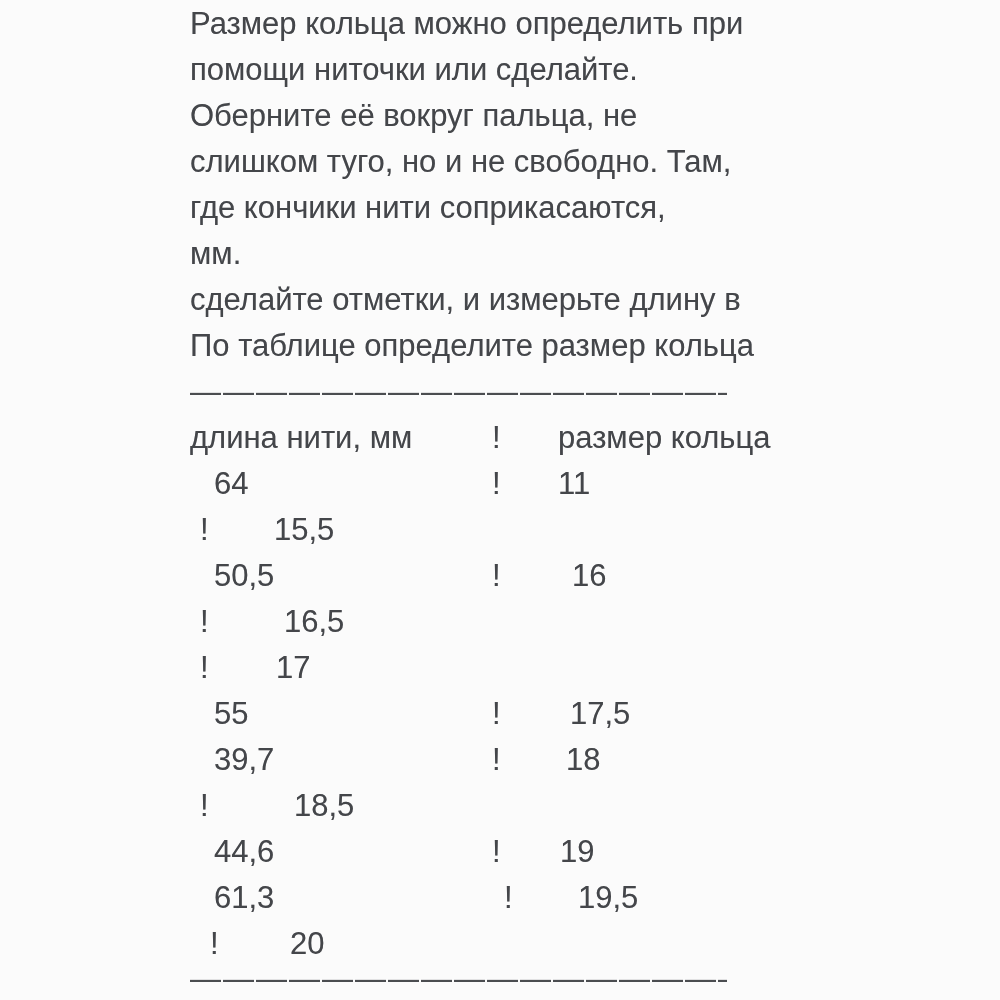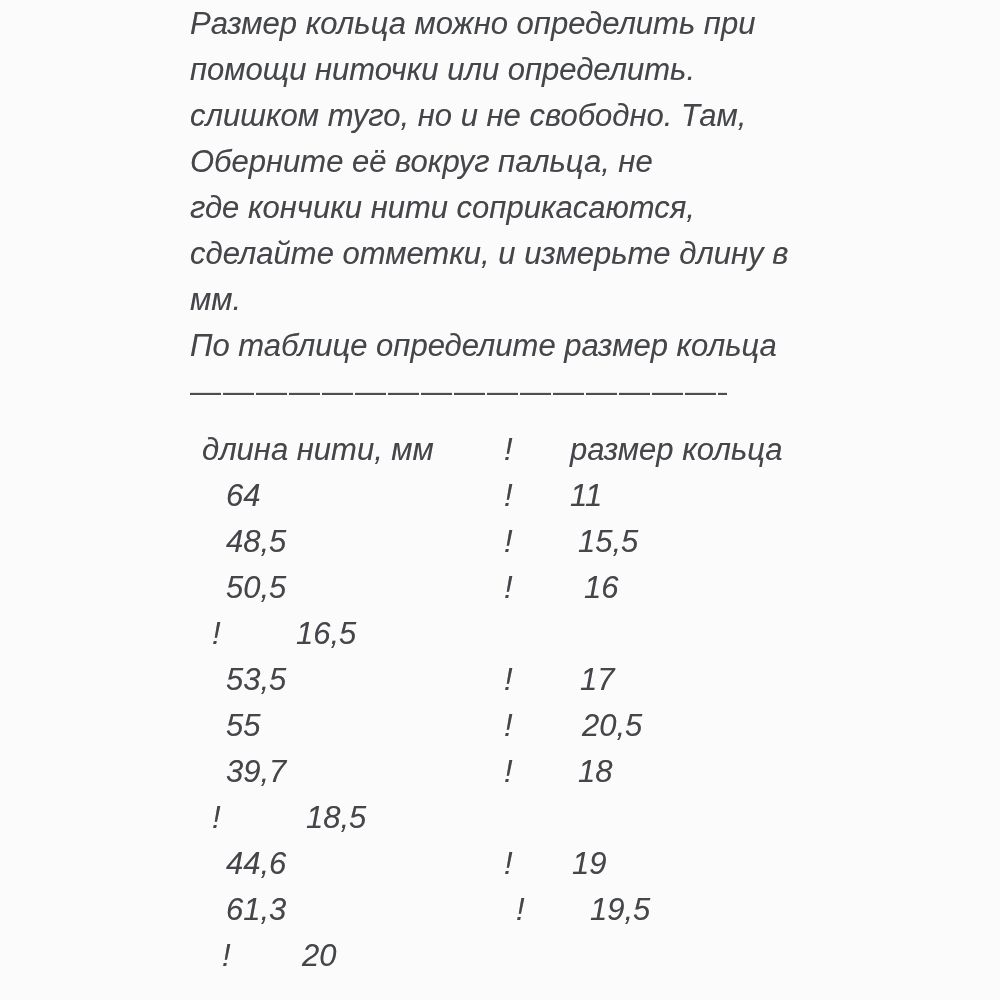--- a/index.html
+++ b/index.html
@@ -17,35 +17,34 @@
     text-shadow: 0 0 0.6px rgba(70,70,74,0.35);
   }
   .doc {
     padding-left: 190px;
     padding-top: 1px;
   }
   .line {
     display: block;
     line-height: 46px;
     white-space: nowrap;
-    font-style: italic;
   }
   .para { margin: 0; }
 
   .rule {
     line-height: 46px;
     width: 537px;
     overflow: hidden;
     white-space: nowrap;
     letter-spacing: 2px;
     color: #4b4d50;
   }
   .rule.bottom { margin-top: -11px; }
 
-  .table { margin: 12px; font-style: italic; }
+  .table { margin: 0; }
   .trow {
     display: flex;
     line-height: 46px;
     white-space: nowrap;
   }
   .c1 {
     width: 292px;
     box-sizing: border-box;
     flex: 0 0 292px;
   }
@@ -72,68 +71,66 @@
   .table .trow:nth-child(11) .csep { padding-left: 22px; }
   .table .trow:nth-child(12) .csep { padding-left: 20px; }
 </style>
 </head>
 <body>
 
 <div class="doc">
 
   <p class="para">
     <span class="line">Размер кольца можно определить при</span>
-    <span class="line">помощи ниточки или определить.</span>
+    <span class="line">помощи ниточки или сделайте.</span>
+    <span class="line">Оберните её вокруг пальца, не</span>
     <span class="line">слишком туго, но и не свободно. Там,</span>
-    <span class="line">Оберните её вокруг пальца, не</span>
     <span class="line">где кончики нити соприкасаются,</span>
+    <span class="line">мм.</span>
     <span class="line">сделайте отметки, и измерьте длину в</span>
-    <span class="line">мм.</span>
   </p>
 
   <div class="line">По таблице определите размер кольца</div>
 
   <div class="rule top">————————————————————————</div>
 
   <div class="table">
 
     <div class="trow thead">
       <span class="c1">длина нити, мм</span>
       <span class="csep">!</span>
       <span class="c2">размер кольца</span>
     </div>
 
     <div class="trow data">
       <span class="c1">64</span>
       <span class="csep">!</span>
       <span class="c2">11</span>
     </div>
     <div class="trow data">
-      <span class="c1">48,5</span>
       <span class="csep">!</span>
       <span class="c2">15,5</span>
     </div>
     <div class="trow data">
       <span class="c1">50,5</span>
       <span class="csep">!</span>
       <span class="c2">16</span>
     </div>
     <div class="trow data">
       <span class="csep">!</span>
       <span class="c2">16,5</span>
     </div>
     <div class="trow data">
-      <span class="c1">53,5</span>
       <span class="csep">!</span>
       <span class="c2">17</span>
     </div>
     <div class="trow data">
       <span class="c1">55</span>
       <span class="csep">!</span>
-      <span class="c2">20,5</span>
+      <span class="c2">17,5</span>
     </div>
     <div class="trow data">
       <span class="c1">39,7</span>
       <span class="csep">!</span>
       <span class="c2">18</span>
     </div>
     <div class="trow data">
       <span class="csep">!</span>
       <span class="c2">18,5</span>
     </div>

